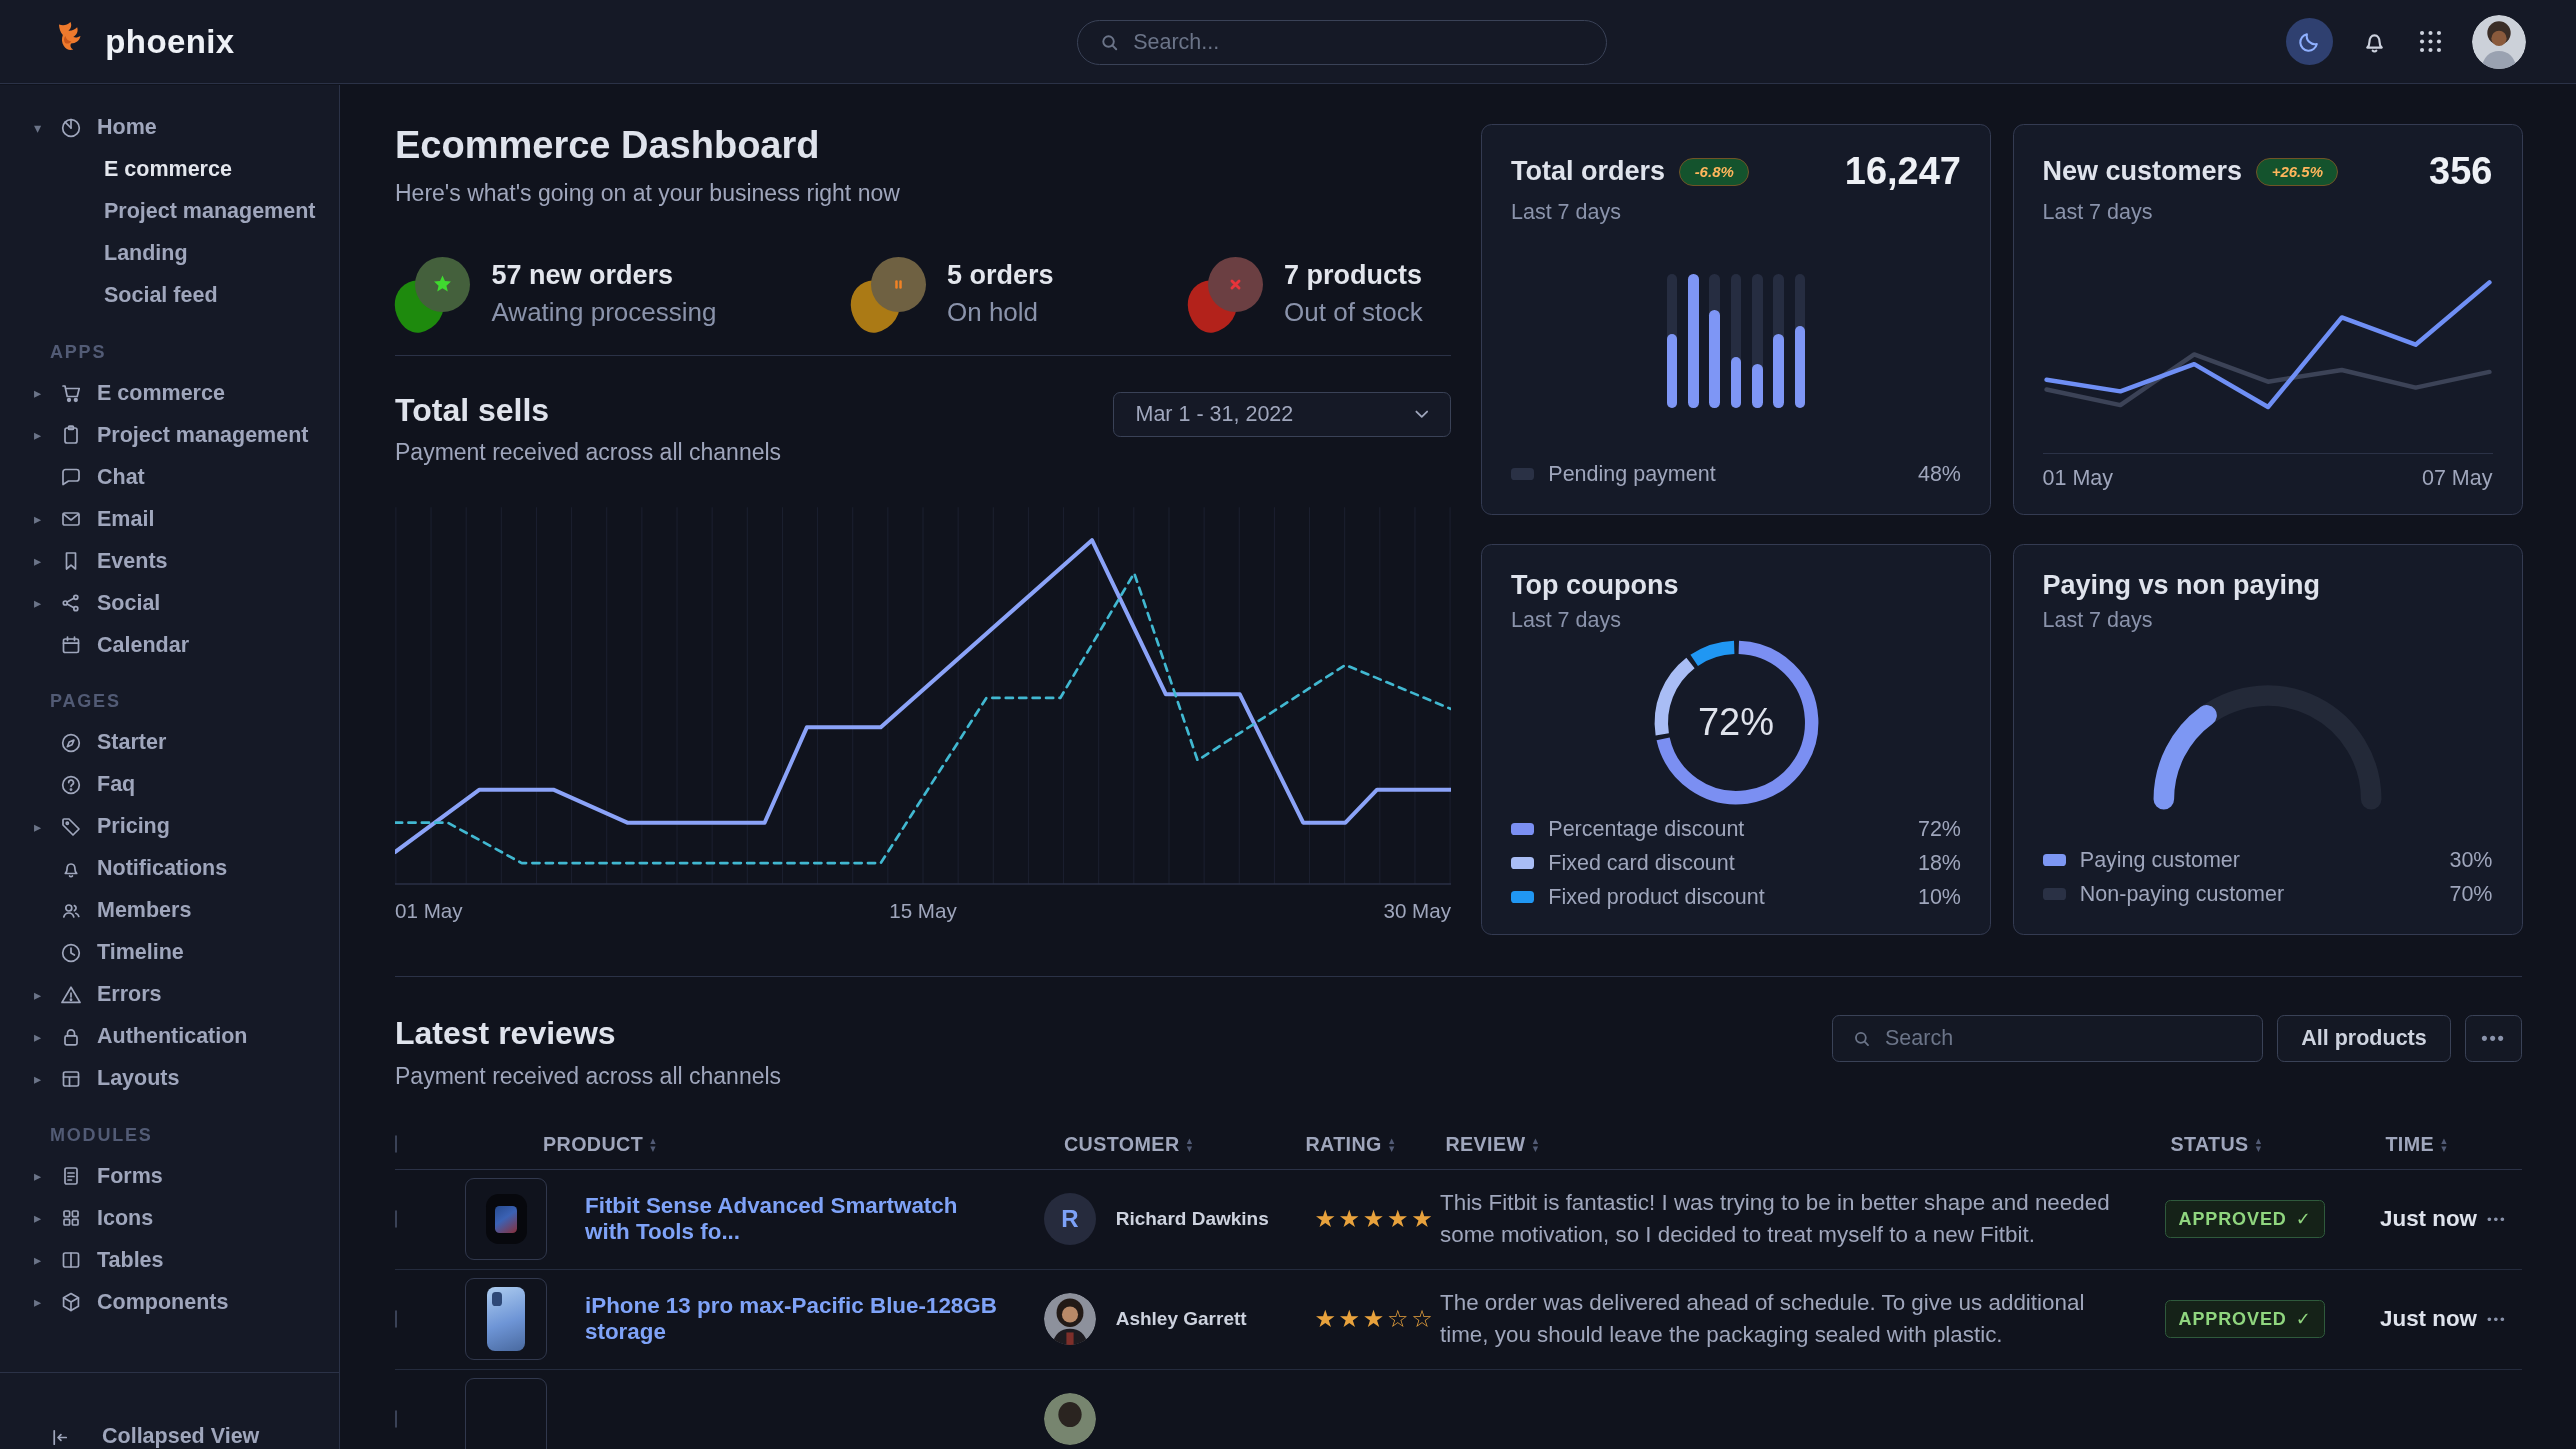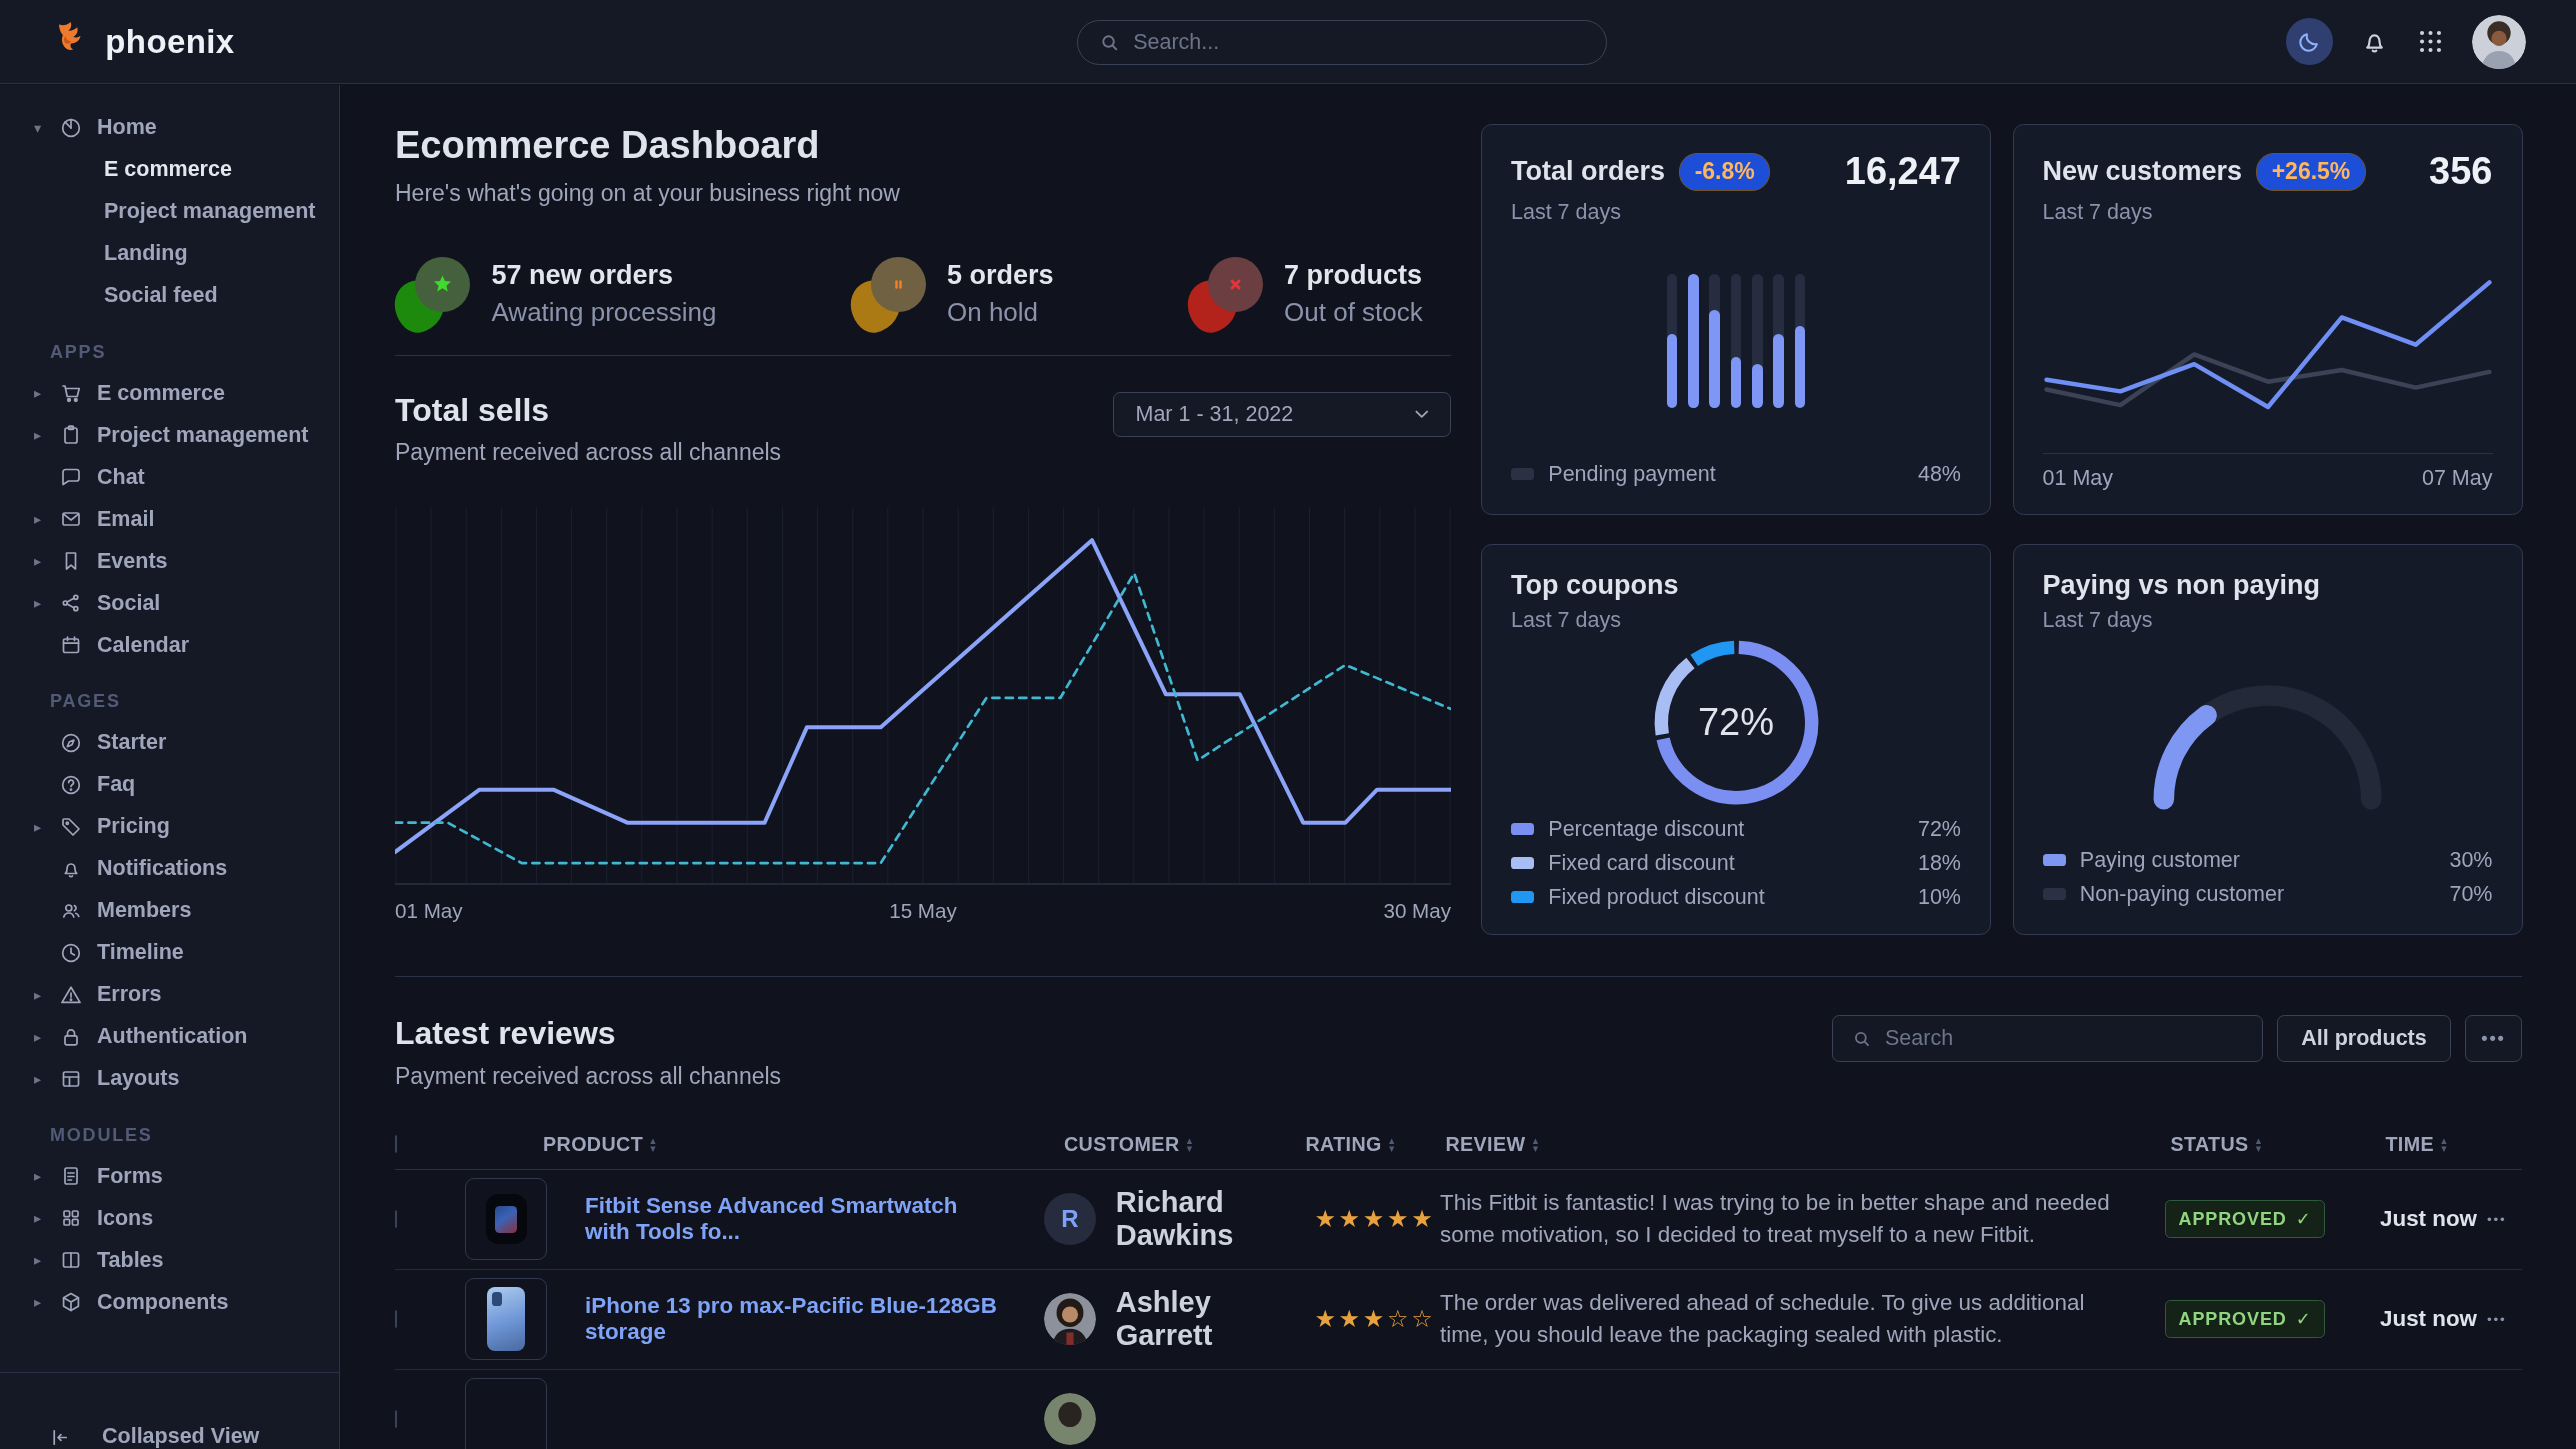--- a/index.html
+++ b/index.html
@@ -73,21 +73,21 @@
   .sells-chart { margin-top:34px; position:relative; width:1056px; }
   .sells-xlabels { display:flex; justify-content:space-between; margin-top:10.7px; font-size:20.6px; color:#9fa6bc; width:1056px; }
 
   
   .cards-grid { display:grid; grid-template-columns:510px 510px; grid-template-rows:391px 391px; gap:29px 21.5px; }
   .card { background:#151a28; border:0.9px solid #343b52; border-radius:10.7px; padding:25px 29px 23px 29px;
           display:flex; flex-direction:column; }
   .card-head { display:flex; align-items:center; }
   .card-title { font-size:27px; font-weight:700; color:#dfe3ec; }
   .badge { margin-left:14.3px; padding:4.5px 14.3px; border-radius:18px; border:0.9px solid #705426;
-           background:#1d4ed8; color:#ffb65c; font-size:23px; font-weight:700; }
+           background:#14532d; color:#ffb65c; font-size:15px; font-weight:700;font-style:italic; }
   .card-value { margin-left:auto; font-size:38px; font-weight:700; color:#eef1f6; }
   .card-period { margin-top:7.2px; font-size:21.5px; color:#8a93ab; }
 
   .legend { margin-top:auto; }
   .legend-row { display:flex; align-items:center; height:34px; }
   .legend-swatch { width:23px; height:11.6px; border-radius:3.6px; margin-right:14.3px; flex:0 0 23px; }
   .legend-label { font-size:21.5px; color:#9fa6bc; }
   .legend-value { margin-left:auto; font-size:21.5px; color:#9fa6bc; }
 
   .bars-wrap { flex:1; display:flex; align-items:center; justify-content:center; }
@@ -127,21 +127,21 @@
   .thumb { width:82px; height:82px; border:0.9px solid #31384d; border-radius:9px; display:flex;
            align-items:center; justify-content:center; cursor:pointer; }
   .thumb .watch { width:41px; height:50px; background:#07080d; border-radius:12.5px; display:flex; align-items:center; justify-content:center; }
   .thumb .watch i { display:block; width:21.5px; height:27px; border-radius:4.5px;
                     background:linear-gradient(145deg,#274a8e 0%,#3b62b5 45%,#8a2f3a 100%); }
   .thumb .phone { width:38px; height:64px; border-radius:8px;
                   background:linear-gradient(160deg,#aecdf0 0%,#6e95d6 55%,#49699f 100%); position:relative; }
   .thumb .phone i { position:absolute; left:4.5px; top:4.5px; width:10.7px; height:14.3px; border-radius:3.6px; background:#2e4877; }
   .prod-link { font-size:22.4px; font-weight:600; color:#7fa3f8; cursor:pointer; padding-right:27px; }
   .cust { display:flex; align-items:center; gap:19.7px; padding-left:16px; }
-  .cust-name { font-size:29px; font-weight:600; color:#cdd2de; }
+  .cust-name { font-size:19px; font-weight:600; color:#cdd2de; }
   .avatar-initial { width:52px; height:52px; border-radius:50%; background:#262b3d; color:#7da2f8;
                     display:flex; align-items:center; justify-content:center; font-size:24px; font-weight:700; flex:0 0 52px; }
   .avatar-photo { width:52px; height:52px; border-radius:50%; flex:0 0 52px; overflow:hidden; }
   .stars { padding-left:22.4px; font-size:24px; color:#e8a23d; letter-spacing:2.7px; white-space:nowrap; }
   .review-txt { font-size:22.4px; color:#9fa6bc; line-height:1.45; padding-right:36px; }
   .status-badge { display:inline-flex; align-items:center; gap:9px; padding:7.2px 12.5px; border:0.9px solid #2f5a3c;
                   border-radius:5.4px; background:#152218; color:#90d67f; font-size:18px; font-weight:700; letter-spacing:0.9px; }
   .time-txt { font-size:22.4px; font-weight:700; color:#dfe3ec; }
   .row-dots { color:#8a93ab; font-size:13.4px; letter-spacing:1.8px; cursor:pointer; }
   .th-pad-product { padding-left:78px; }

